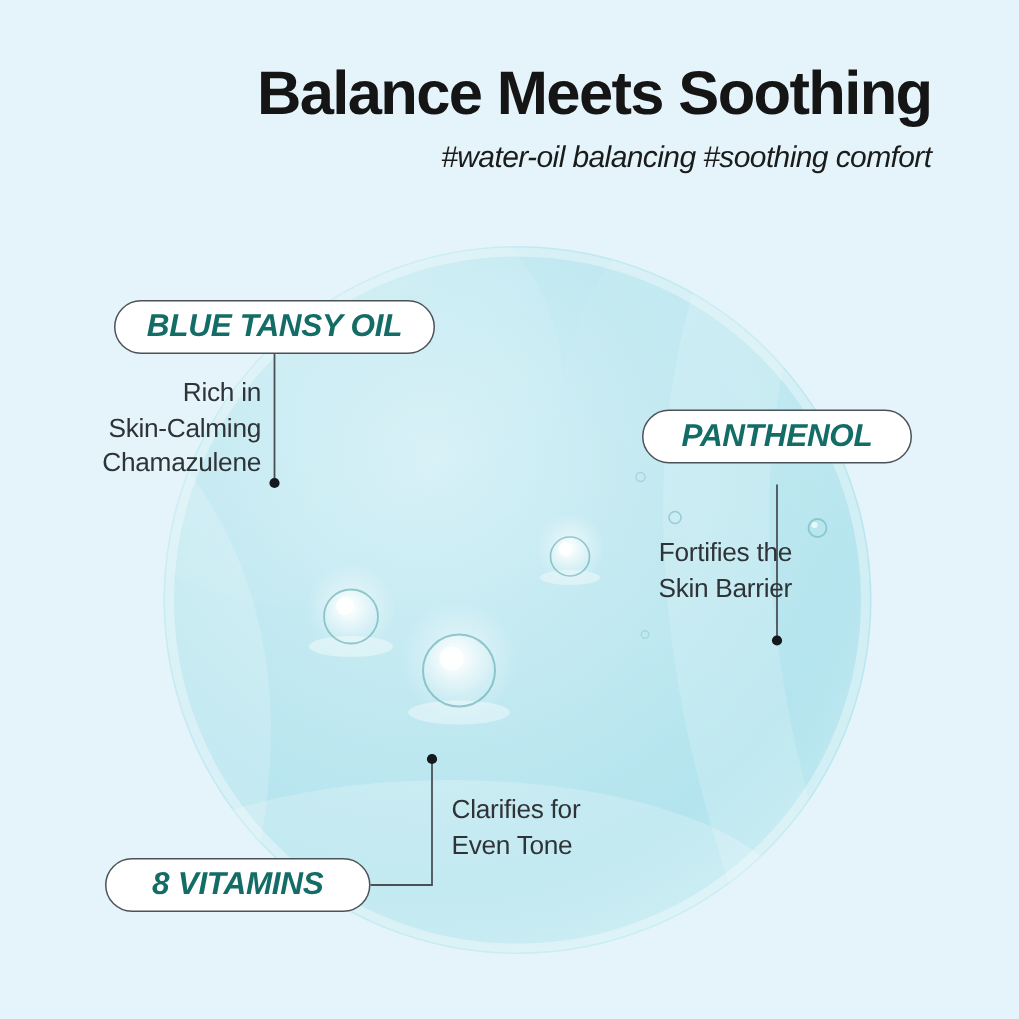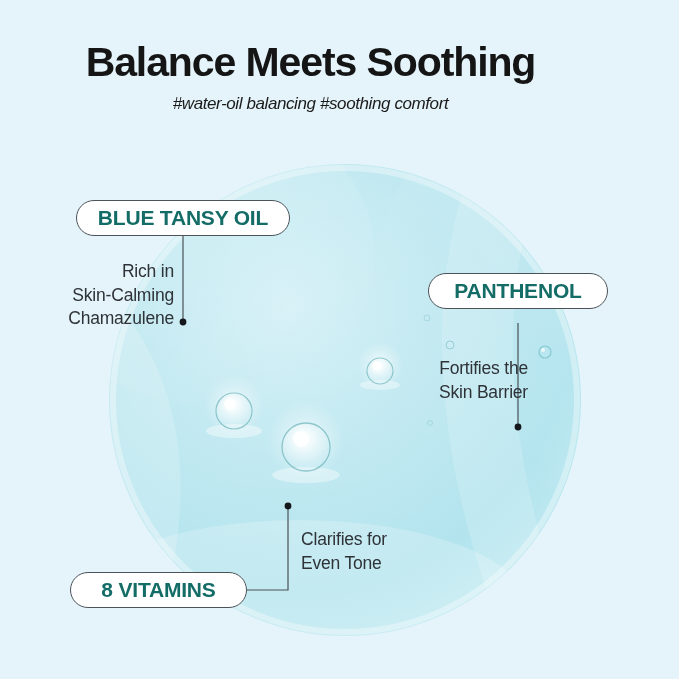--- a/index.html
+++ b/index.html
@@ -26,33 +26,33 @@
     left: 0; top: 0;
     width: 679px; height: 679px;
   }
 
   
   #headline-block {
     position: absolute;
     left: 0;
     top: 40px;
     width: 621px;
-    text-align: center;
+    text-align: right;
   }
   #page-title {
     font-size: 41px;
     font-weight: bold;
     letter-spacing: -1.1px;
     color: #151515;
     line-height: 1.1;
     font-family: "Liberation Sans", sans-serif;
   }
   #page-subtitle {
     margin-top: 9px;
-    font-size: 17px;
+    font-size: 20px;
     font-style: italic;
     color: #1b1b1b;
     letter-spacing: -0.4px;
     line-height: 1.15;
     font-family: "Liberation Sans", sans-serif;
   }
 
   
   .pill {
     position: absolute;
@@ -63,36 +63,37 @@
     border-radius: 18px;
     display: flex;
     align-items: center;
     justify-content: center;
     color: #136c66;
     font-weight: bold;
     font-size: 21px;
     letter-spacing: -0.2px;
     white-space: nowrap;
     z-index: 5;
+    font-style: italic;
   }
   #pill-blue-tansy-oil { left: 76px;  top: 200px; width: 214px; }
   #pill-panthenol      { left: 428px; top: 273px; width: 180px; }
   #pill-12-vitamins    { left: 70px;  top: 572px; width: 177px; }
 
   
   .desc {
     position: absolute;
     font-size: 17.5px;
     color: #2e3338;
     line-height: 1.35;
     letter-spacing: -0.2px;
     white-space: pre-line;
     z-index: 4;
   }
-  #desc-blue-tansy-oil { left: 14px;  top: 260px; width: 160px; text-align: right; }
+  #desc-blue-tansy-oil { left: 14px;  top: 250px; width: 160px; text-align: right; }
   #desc-panthenol      { left: 408px; top: 357px; width: 120px; text-align: right; }
   #desc-12-vitamins    { left: 301px; top: 528px; width: 160px; text-align: left; }
 
   
   #connectors {
     position: absolute;
     left: 0; top: 0;
     width: 679px; height: 679px;
     z-index: 3;
   }

